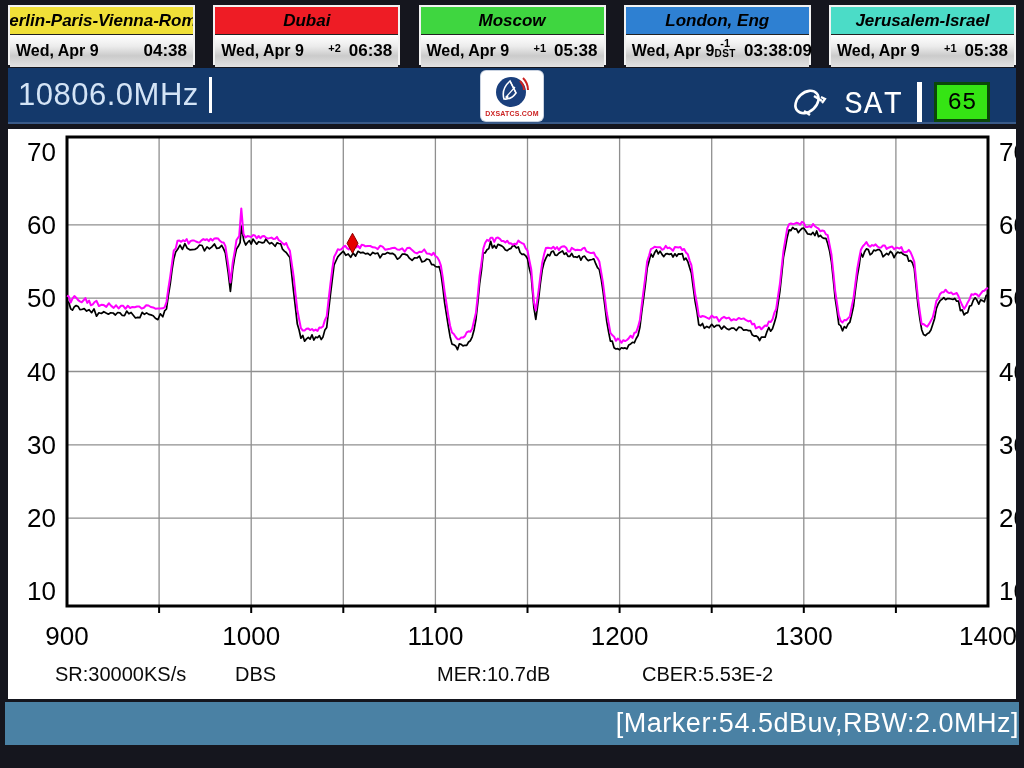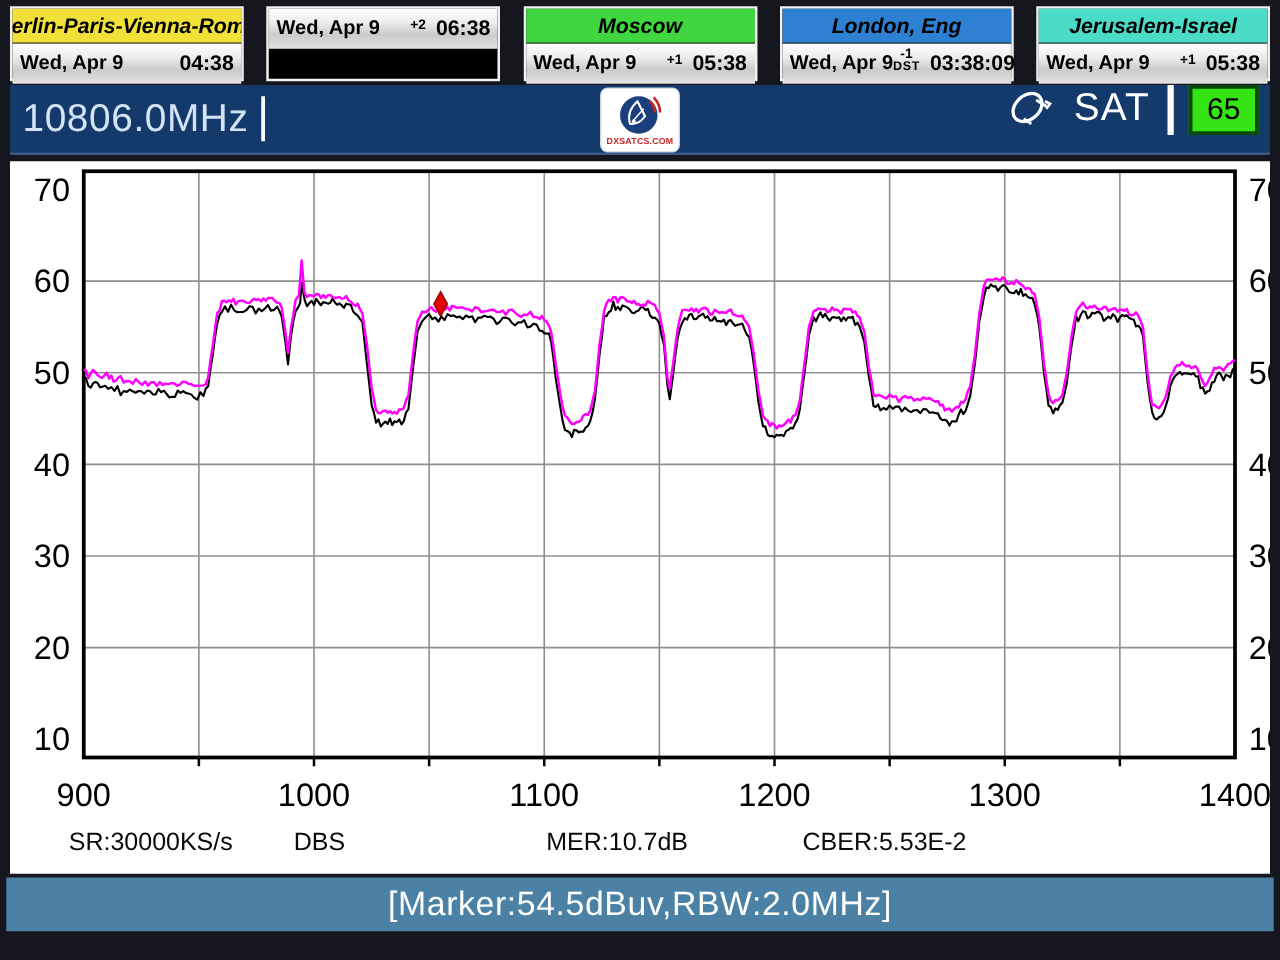--- a/index.html
+++ b/index.html
@@ -46,59 +46,62 @@
   .freq-group{display:flex;align-items:flex-end;margin-left:10px;}
   .freq{color:#d4e4f6;font-size:31px;letter-spacing:0.5px;}
   .caret{display:inline-block;width:3px;height:36px;background:#fff;margin-left:10px;}
   .logo{
     position:absolute;left:50%;top:3px;transform:translateX(-50%);
     width:62px;height:50px;background:#fff;border-radius:5px;
     display:flex;flex-direction:column;align-items:center;justify-content:center;
     box-shadow:0 0 0 1px #c9d2e0;
   }
   .logo-text{font-size:7px;font-weight:bold;color:#c22;letter-spacing:0.2px;margin-top:1px;}
-  .sat-group{position:absolute;right:9px;top:0;height:100%;display:flex;align-items:flex-start;}
+  .sat-group{position:absolute;right:26px;top:0;height:100%;display:flex;align-items:flex-end;font-family:Liberation Mono, monospace;}
   .sat-label{color:#fff;font-size:31px;letter-spacing:1px;margin:0 14px 0 12px;}
   .vbar{width:5px;height:40px;background:#fff;margin-right:12px;}
   .signal-box{
     width:50px;height:34px;border:3px solid #0a4708;
     display:flex;align-items:center;justify-content:center;
     color:#000;font-size:24px;box-sizing:content-box;
   }
   
   .white-panel{
     position:relative;margin:5px 8px 0 8px;height:570px;background:#fff;
     overflow:hidden;
   }
   #chart-svg{position:absolute;left:0;top:0;}
   #chart-svg text.tick{font-family:"Liberation Sans","DejaVu Sans",sans-serif;font-size:26px;fill:#000;}
   .status-item{
     position:absolute;top:534px;font-size:20px;color:#0a0a0a;white-space:nowrap;
   }
   
   .marker-bar{
     margin:3px 5px 0 5px;height:43px;background:#4a81a4;
-    display:flex;align-items:center;justify-content:center;
+    display:flex;align-items:center;justify-content:flex-end;
   }
   .marker-text{color:#fff;font-size:27px;letter-spacing:0.5px;}
 </style>
 </head>
 <body>
 
 <div class="clock-row">
   <div class="clock">
     <div class="clock-city" style="background: rgb(240, 224, 56);">
         <span>Berlin-Paris-Vienna-Roma</span>
       </div>
     <div class="clock-body">
       <span class="clock-date">Wed, Apr 9</span>
       <span class="clock-time">04:38</span>
     </div>
   </div>
   <div class="clock">
+    <div class="clock-city" style="background: rgb(238, 28, 37);">
+        <span>Dubai</span>
+      </div>
     <div class="clock-body">
       <span class="clock-date">Wed, Apr 9</span>
       <span class="clock-offset">
           <span class="off-num">+2</span>
         </span>
       <span class="clock-time">06:38</span>
     </div>
   </div>
   <div class="clock">
     <div class="clock-city" style="background: rgb(63, 214, 64);">

